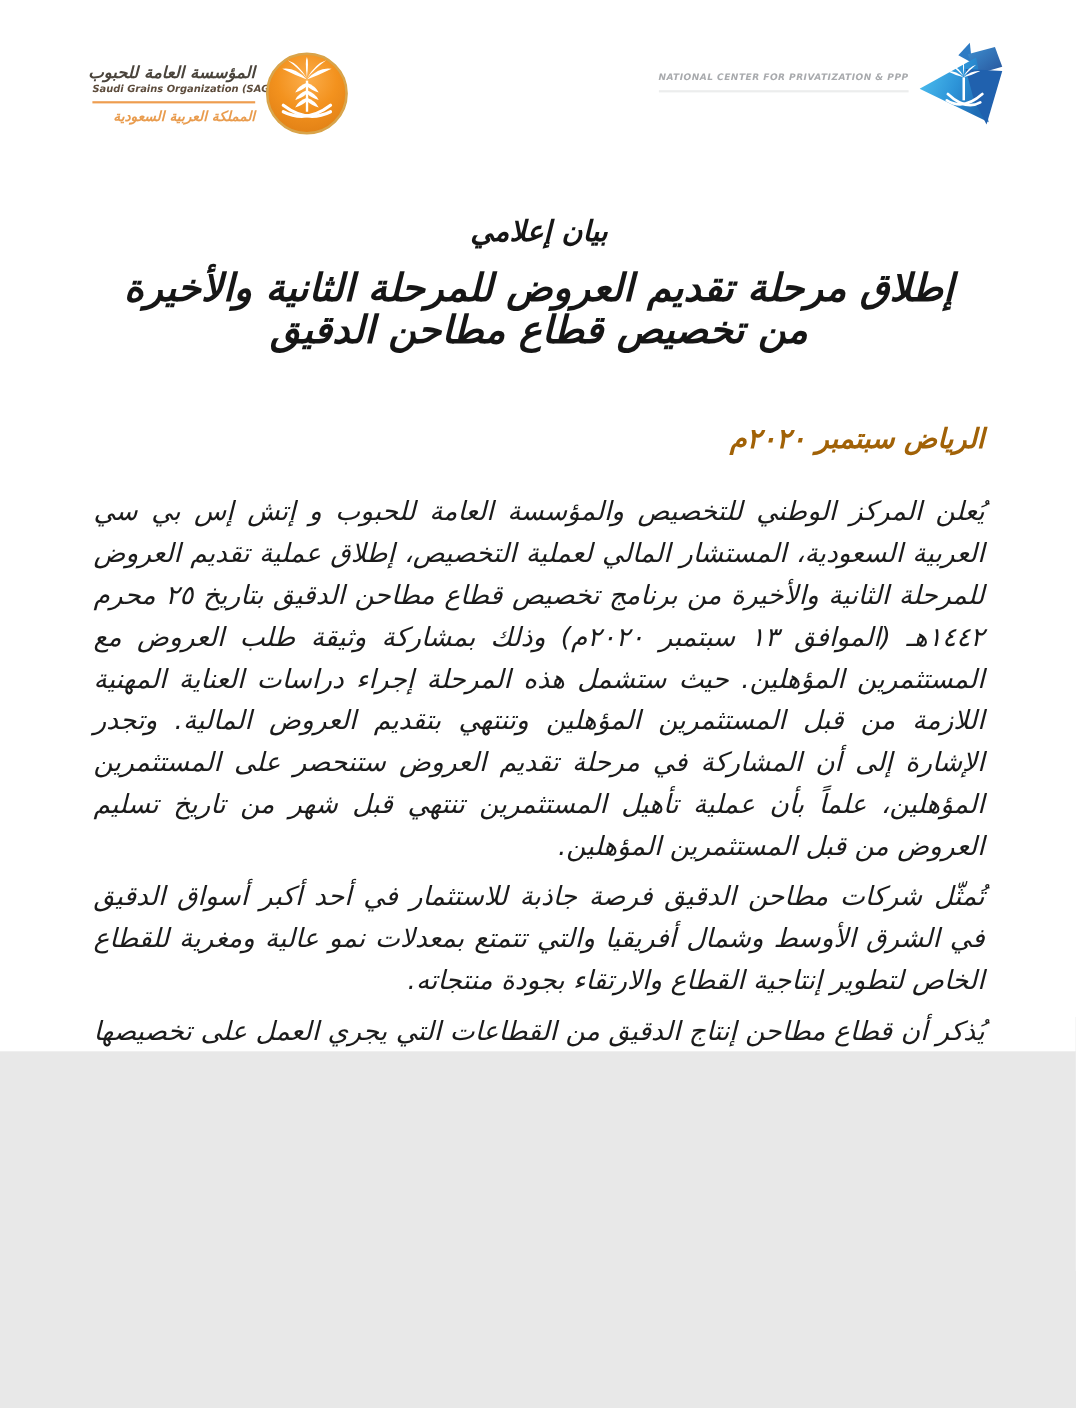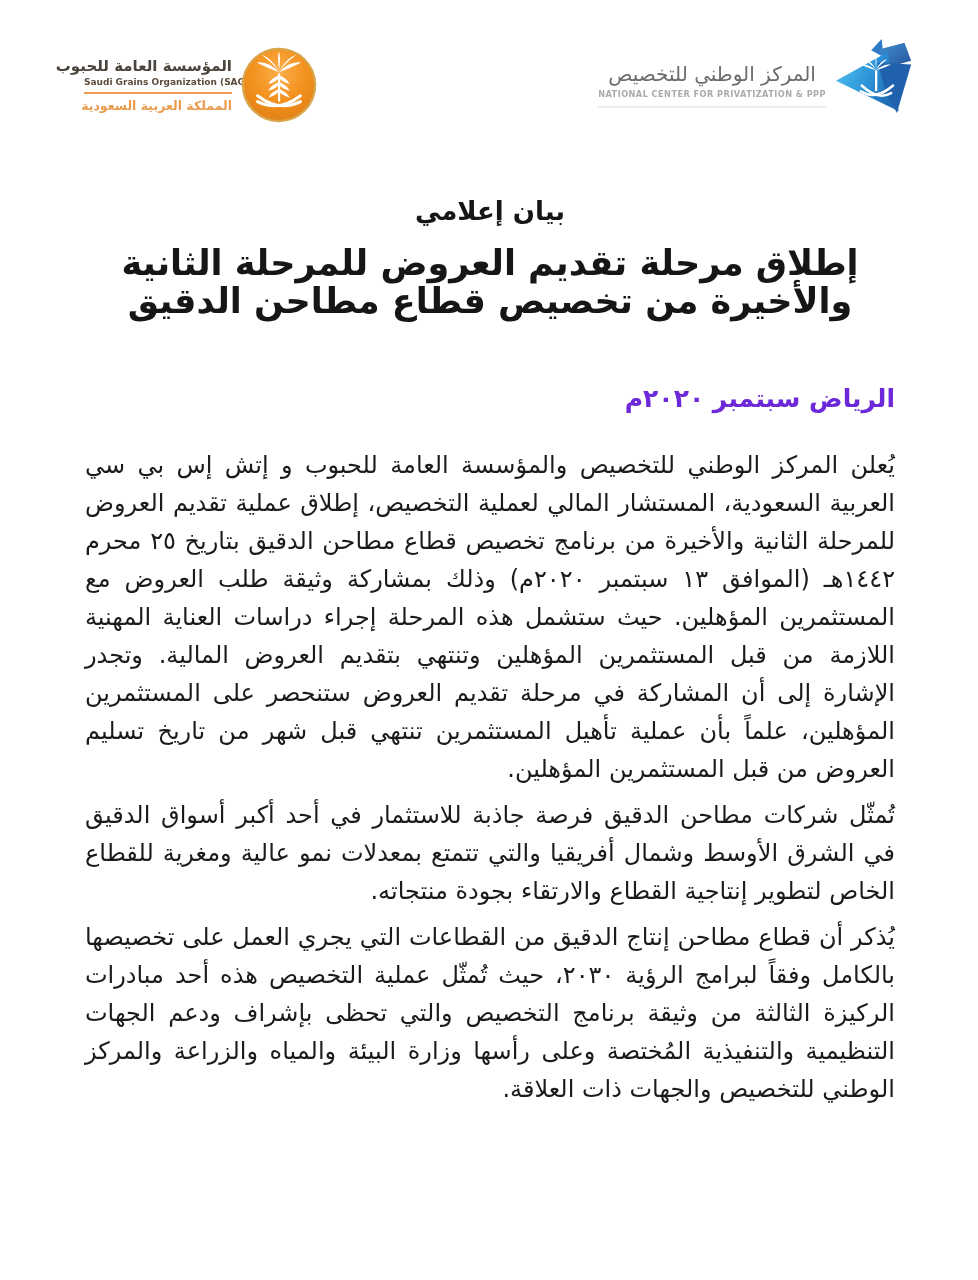--- a/index.html
+++ b/index.html
@@ -1,25 +1,26 @@
 <!DOCTYPE html>
 <html lang="ar"><head>
 <meta charset="utf-8">
 <style>
   * { box-sizing: border-box; margin: 0; padding: 0; }
   html, body { background: #e8e8e8; }
   body { font-family: "DejaVu Sans", sans-serif; }
   .page {
     position: relative;
     width: 978px;
-    height: 1280px;
+    height: 956px;
     margin: 0 auto;
     background: #ffffff;
     overflow: hidden;
     color: #1b1b1b;
+    font-style: italic;
   }
 
   
   .sago-logo {
     position: absolute;
     left: 84px;
     top: 46px;
     display: flex;
     align-items: center;
     gap: 8px;
@@ -98,21 +99,21 @@
     text-align: center;
     color: #161616;
     margin-top: 14px;
   }
   .dateline {
     margin-top: 60px;
     font-size: 25px;
     line-height: 38px;
     font-weight: bold;
     text-align: right;
-    color: #6d28d9;
+    color: #a16207;
   }
   .body-par {
     margin-top: 28px;
     font-size: 24px;
     line-height: 38px;
     text-align: justify;
     color: #1b1b1b;
   }
   .body-par + .body-par { margin-top: 8px; }
 </style>
@@ -153,21 +154,20 @@
       </g>
       <g stroke="#ffffff" stroke-width="3" fill="none" stroke-linecap="round">
         <path d="M18 57 Q40 68 62 51"></path>
         <path d="M18 51 Q40 68 62 57"></path>
       </g>
     </svg>
   </div>
 
   <div class="ncp-logo">
     <div class="ncp-textblock">
-      <div class="ncp-ar">المركز الوطني للتخصيص</div>
       <div class="ncp-en">NATIONAL CENTER FOR PRIVATIZATION &amp; PPP</div>
       <div class="ncp-faint-rule"></div>
     </div>
     <svg width="78" height="80" viewBox="0 0 82 80">
       <defs>
         <linearGradient id="ncpFlag" x1="0" y1="0" x2="1" y2="0.4">
           <stop offset="0%" stop-color="#52c6f3"></stop>
           <stop offset="60%" stop-color="#2d94d8"></stop>
           <stop offset="100%" stop-color="#1f6cb5"></stop>
         </linearGradient>

